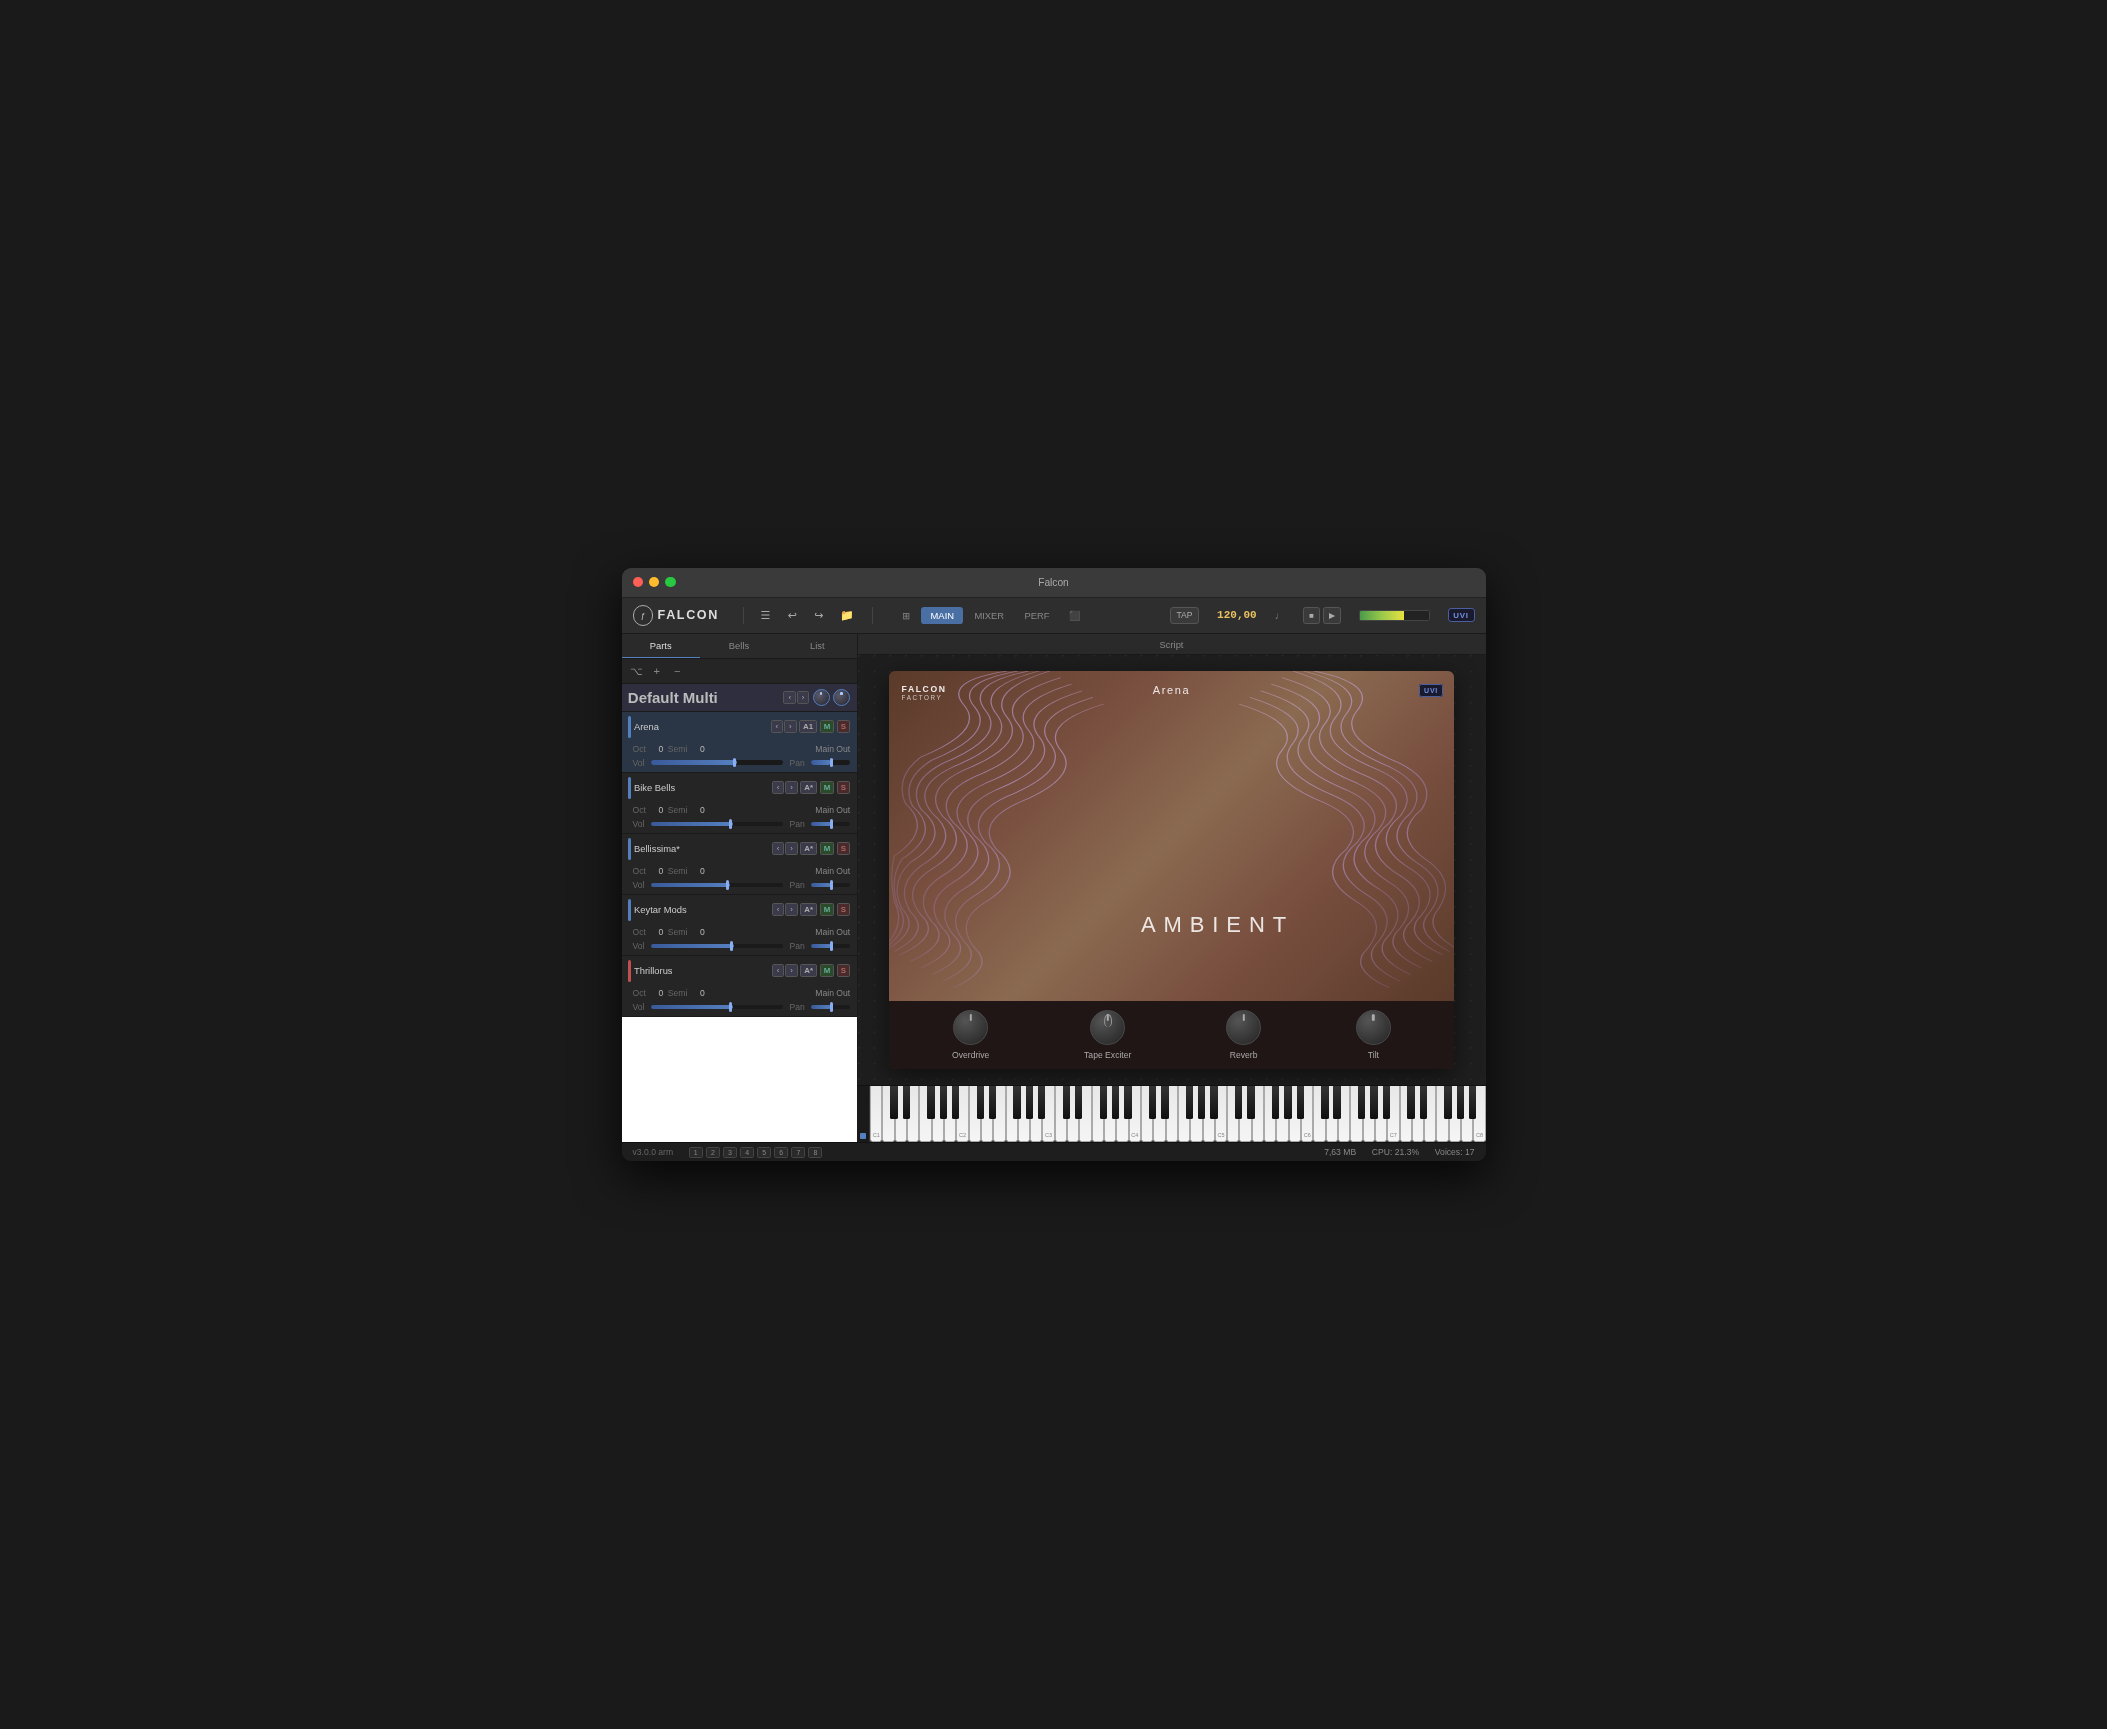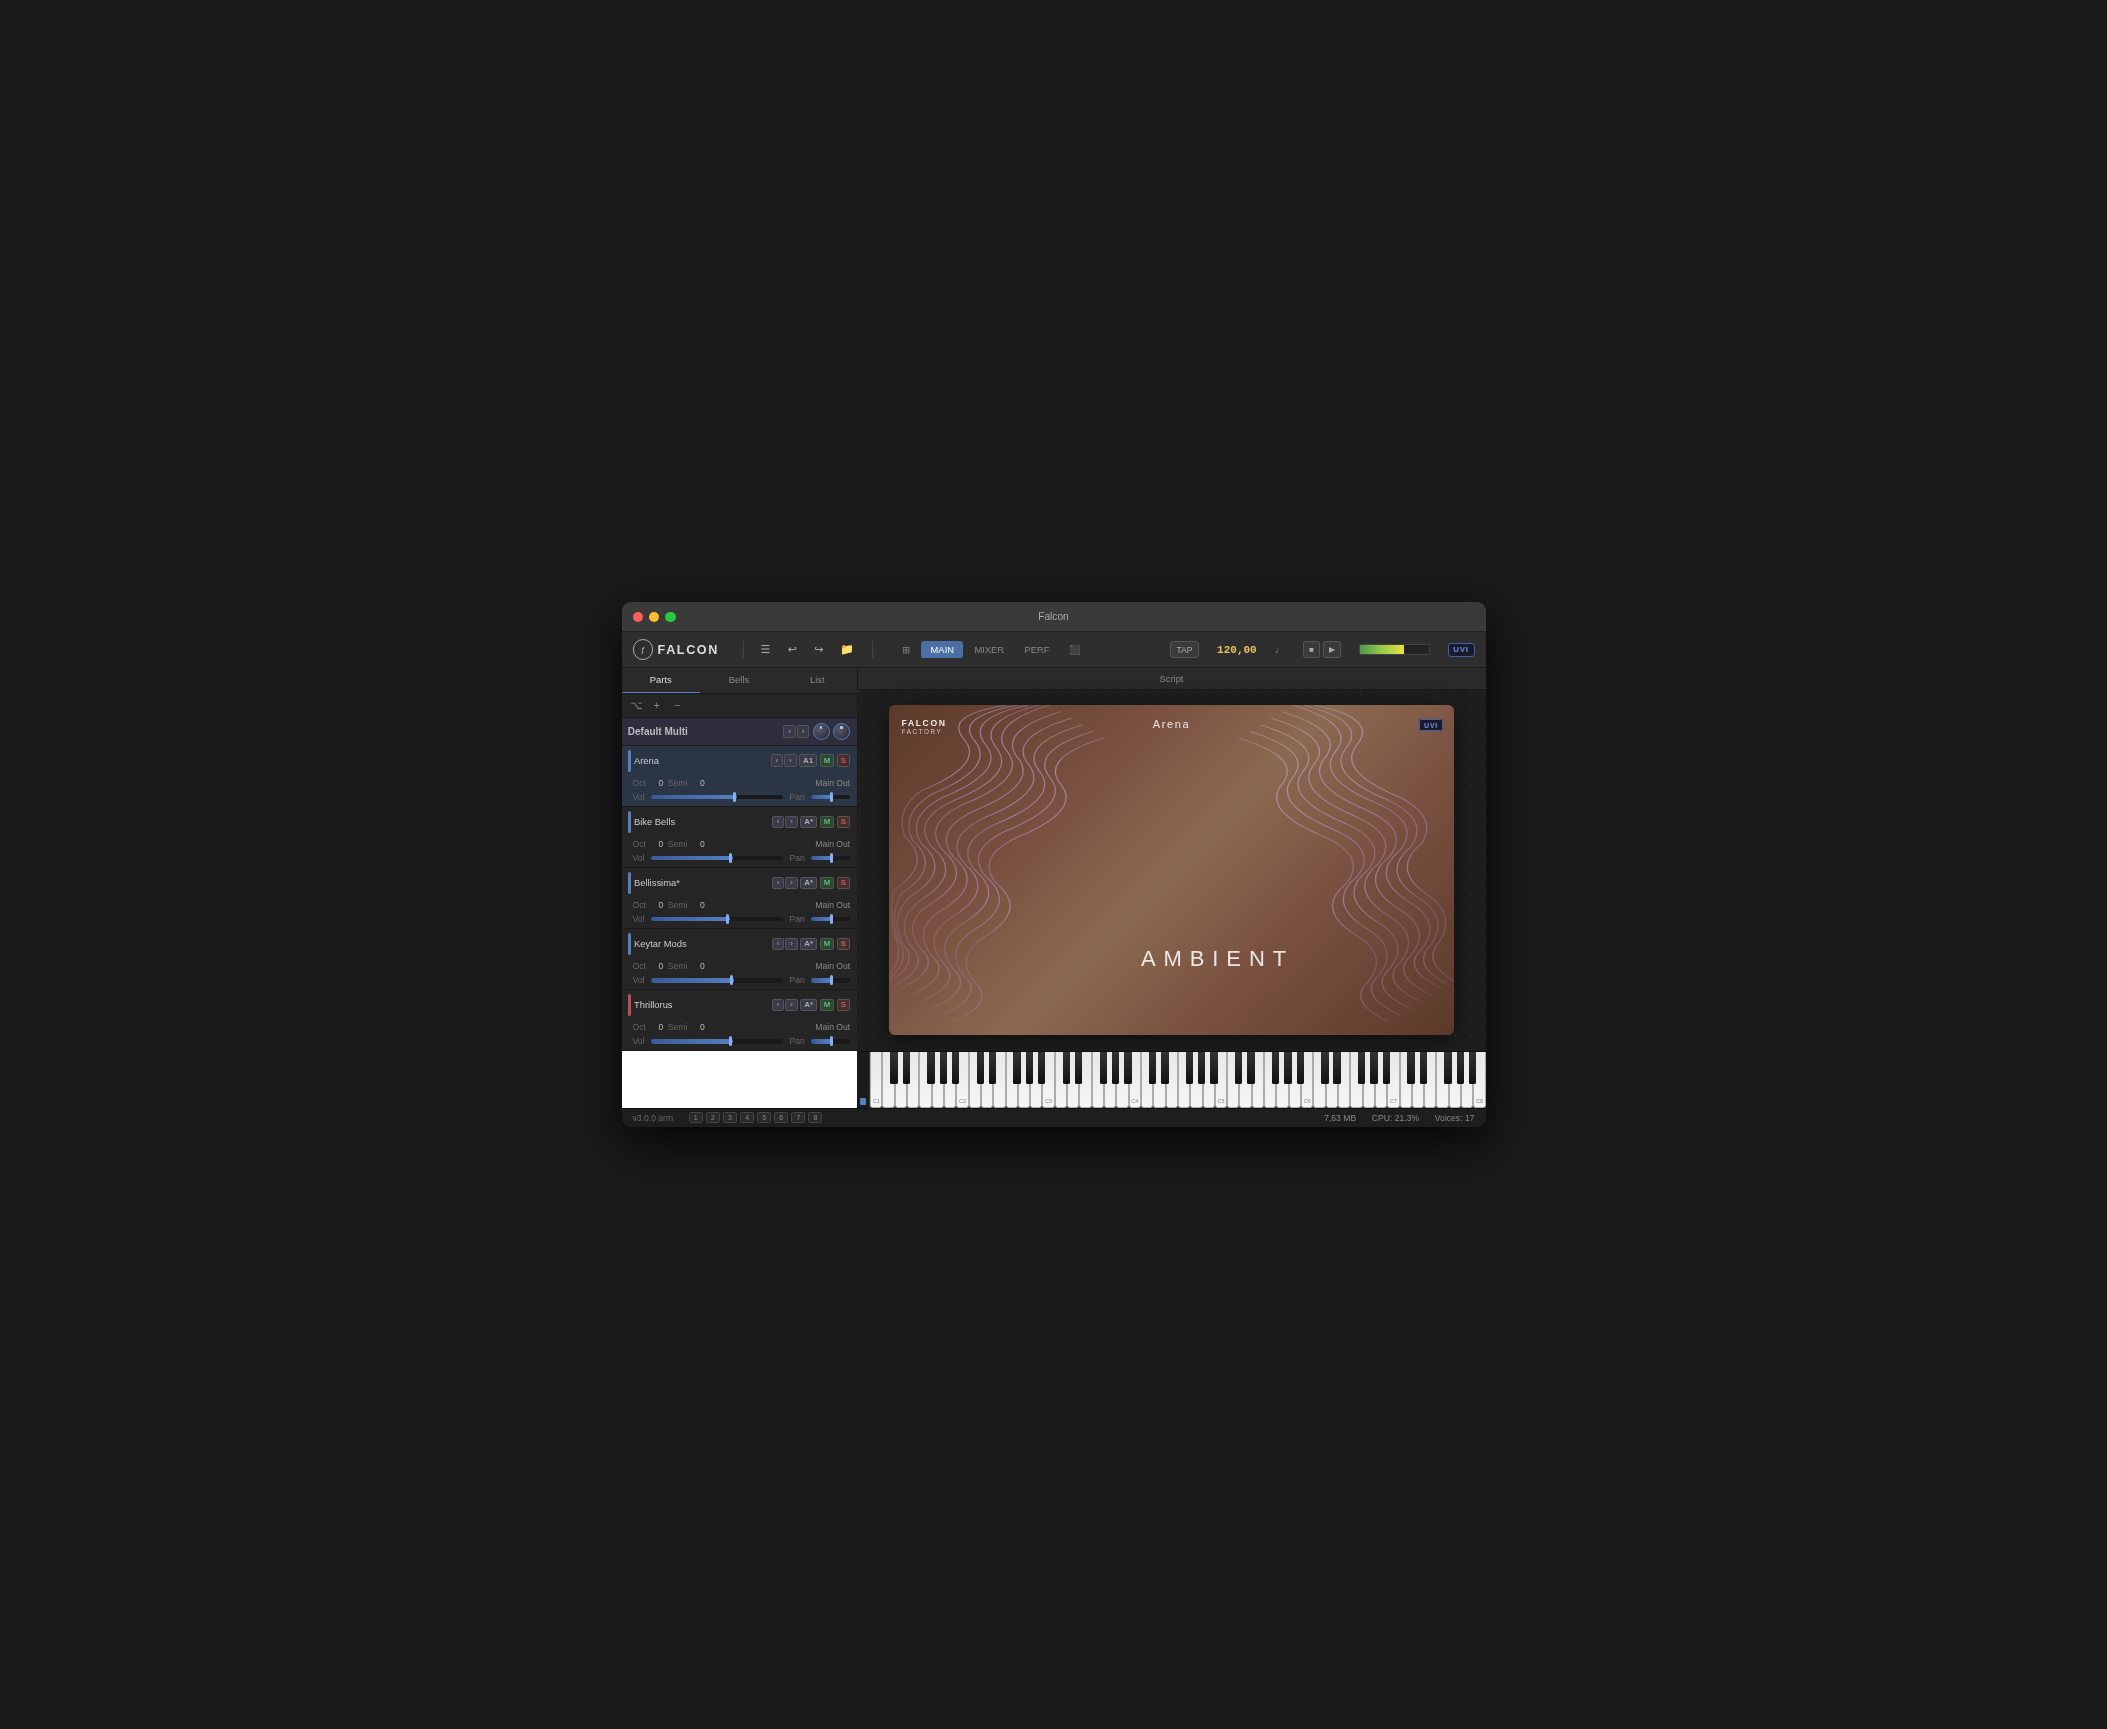--- a/index.html
+++ b/index.html
@@ -231,21 +231,21 @@
     .multi-item {
       background: #2e2e3e;
       border-bottom: 0.8px solid #1a1a1a;
       padding: 4.7px 6.3px;
       display: flex;
       align-items: center;
       justify-content: space-between;
     }
     .multi-item-name {
       color: #bbb;
-      font-size: 10px;
+      font-size: 15px;
       font-weight: 600;
     }
     .multi-controls {
       display: flex;
       align-items: center;
       gap: 3.1px;
     }
     .arrow-btns {
       display: flex;
       gap: 0.8px;
@@ -909,20 +909,40 @@
                 <span class="card-logo-top">FALCON</span>
                 <span class="card-logo-bottom">FACTORY</span>
               </div>
             </div>
             <div class="card-title">Arena</div>
             <div class="card-uvi">
               <span style="background:#1a1a2e;border:0.8px solid #4a5fa0;border-radius:2.4px;color:#7090e0;font-size:7px;font-weight:700;padding:1.6px 3.9px;letter-spacing:0.8px;">UVI</span>
             </div>
             <div class="ambient-text">AMBIENT</div>
           </div>
+          <div class="card-controls">
+            <div class="control-knob-group">
+              <div class="control-knob"></div>
+              <span class="control-label">Overdrive</span>
+            </div>
+            <div class="control-knob-group">
+              <div class="control-knob" style="position:relative;">
+                <div style="position:absolute;top:3.1px;left:50%;transform:translateX(-50%);width:7.9px;height:12.6px;border-radius:50% 50% 50% 50% / 60% 60% 40% 40%;background:none;border:1.2px solid #999;border-bottom:none;"></div>
+              </div>
+              <span class="control-label">Tape Exciter</span>
+            </div>
+            <div class="control-knob-group">
+              <div class="control-knob"></div>
+              <span class="control-label">Reverb</span>
+            </div>
+            <div class="control-knob-group">
+              <div class="control-knob"></div>
+              <span class="control-label">Tilt</span>
+            </div>
+          </div>
         </div>
       </div>
 
       <div class="piano-container">
         <div class="piano-indicator">
           <div style="width:6.3px;height:6.3px;background:#5580c0;border-radius:0.8px;"></div>
         </div>
         <div class="piano-keys" id="piano-keys">
 
         <div class="white-key">

